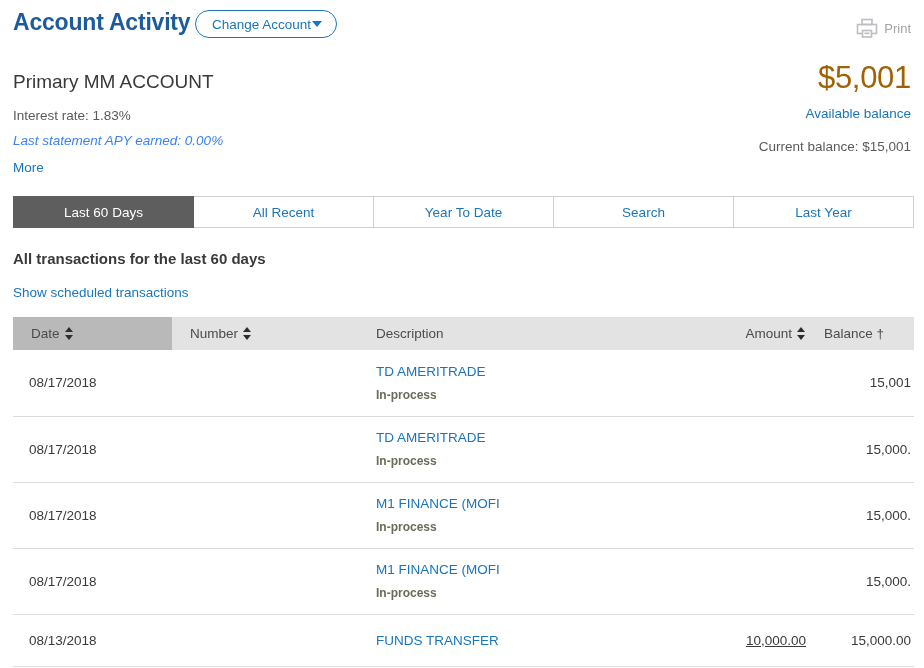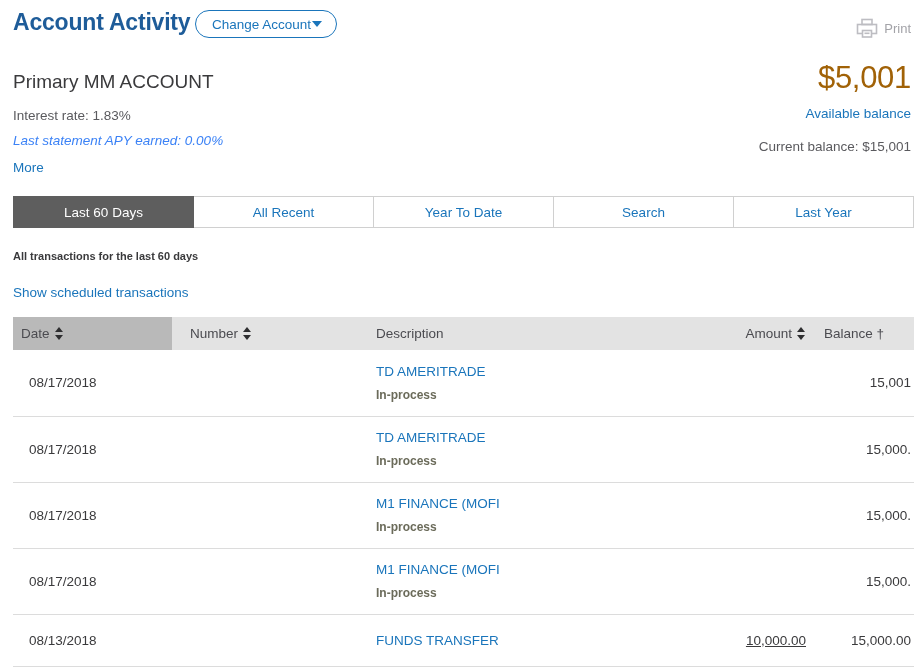--- a/index.html
+++ b/index.html
@@ -156,21 +156,21 @@
   .tab.active {
     background: #5e5e5e;
     color: #ffffff;
     border-color: #5e5e5e;
   }
 
   
   .section-head {
     position: absolute;
     left: 13px; top: 250px;
-    font-size: 11px;
+    font-size: 15px;
     font-weight: bold;
     color: #3a3a3c;
     white-space: nowrap;
   }
   .sched-link {
     position: absolute;
     left: 13px; top: 285px;
     font-size: 13.5px;
     color: #1a75bb;
     text-decoration: none;
@@ -192,21 +192,21 @@
     font-weight: normal;
     color: #4b4b50;
     padding: 0 10px;
     vertical-align: middle;
     white-space: nowrap;
   }
   th.col-date {
     background: #b9b9b9;
     text-align: left;
     width: 159px;
-    padding-left: 8px;
+    padding-left: 18px;
   }
   th.col-number { text-align: left; width: 192px; padding-left: 18px; }
   th.col-desc   { text-align: left; width: 320px; padding-left: 12px; }
   th.col-amount { text-align: right; width: 130px; padding-right: 8px; }
   th.col-balance{ text-align: left; width: 100px; padding-right: 12px; }
 
   .sort-icon {
     display: inline-block;
     position: relative;
     width: 9px;

